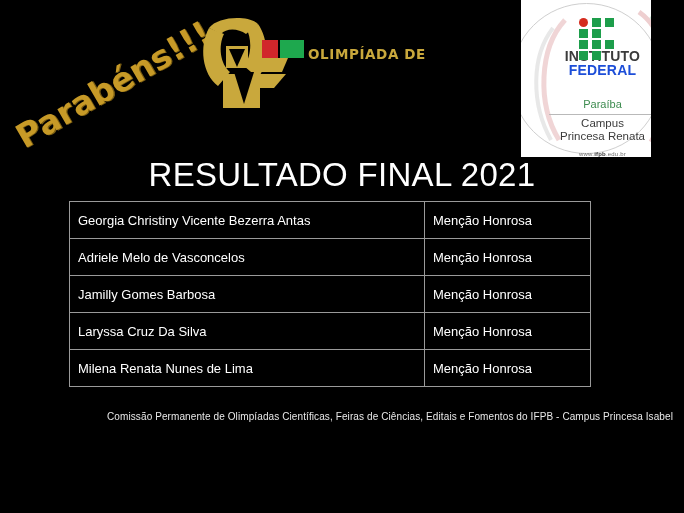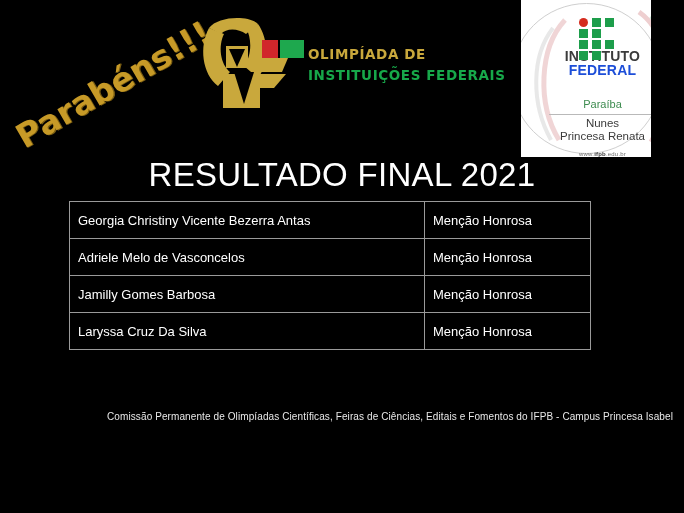--- a/index.html
+++ b/index.html
@@ -250,21 +250,20 @@
         <path d="M27 58 L64 58 L64 92 L27 92 Z" fill="#c9a83c"></path>
         <path d="M64 58 L90 58 L78 72 L64 72 Z" fill="#c9a83c"></path>
         <path d="M38 56 L58 56 L48 88 Z" fill="#000000"></path>
         <rect x="66" y="24" width="16" height="18" fill="#d1262b"></rect>
         <path d="M84 24 L108 24 L108 42 L84 42 Z" fill="#1ea84e"></path>
         <path d="M63 42 L92 42 L86 56 L63 56 Z" fill="#c9a83c"></path>
       </svg>
     </div>
     <div id="omif-words">
       <div class="line gold">OLIMPÍADA DE</div>
-      <div class="line green">INSTITUIÇÕES FEDERAIS</div>
     </div>
   </div>
 
   <div id="ifpb-panel">
     <div id="ifpb-circle"></div>
     <svg id="ifpb-swoosh" viewBox="0 0 163 157" xmlns="http://www.w3.org/2000/svg">
       <path d="M118 12 C150 34, 156 96, 130 142" stroke="#e8bfc0" stroke-width="5" fill="none" opacity="0.75"></path>
       <path d="M130 16 C158 40, 160 98, 138 140" stroke="#bfe0cb" stroke-width="5" fill="none" opacity="0.75"></path>
       <path d="M44 20 C18 48, 16 104, 38 140" stroke="#e8bfc0" stroke-width="5" fill="none" opacity="0.65"></path>
       <path d="M32 28 C10 56, 10 104, 30 140" stroke="#d9d9d9" stroke-width="4" fill="none" opacity="0.6"></path>
@@ -279,21 +278,21 @@
         <i style="left:0px;  top:22px;"></i>
         <i style="left:13px; top:22px;"></i>
         <i style="left:26px; top:22px;"></i>
         <i style="left:0px;  top:33px;"></i>
         <i style="left:13px; top:33px;"></i>
       </div>
       <div class="ifpb-t1">INSTITUTO</div>
       <div class="ifpb-t2">FEDERAL</div>
       <div class="ifpb-t3">Paraíba</div>
       <div id="ifpb-rule"></div>
-      <div class="ifpb-t4">Nunes</div>
+      <div class="ifpb-t4">Campus</div>
       <div class="ifpb-t4">Princesa Renata</div>
       <div class="ifpb-t5"><span>www.</span><b>ifpb</b><span>.edu.br</span></div>
     </div>
   </div>
 
   <div id="title">RESULTADO FINAL 2021</div>
 
   <table id="result-table">
     <tbody>
       <tr>
@@ -305,18 +304,22 @@
         <td class="award">Menção Honrosa</td>
       </tr>
       <tr>
         <td class="name">Jamilly Gomes Barbosa</td>
         <td class="award">Menção Honrosa</td>
       </tr>
       <tr>
         <td class="name">Laryssa Cruz Da Silva</td>
         <td class="award">Menção Honrosa</td>
       </tr>
+      <tr>
+        <td class="name">Milena Renata Nunes de Lima</td>
+        <td class="award">Menção Honrosa</td>
+      </tr>
     </tbody>
   </table>
 
   <div id="footer">Comissão Permanente de Olimpíadas Científicas, Feiras de Ciências, Editais e Fomentos do IFPB - Campus Princesa Isabel</div>
 
 </div>
 
 </body></html>

